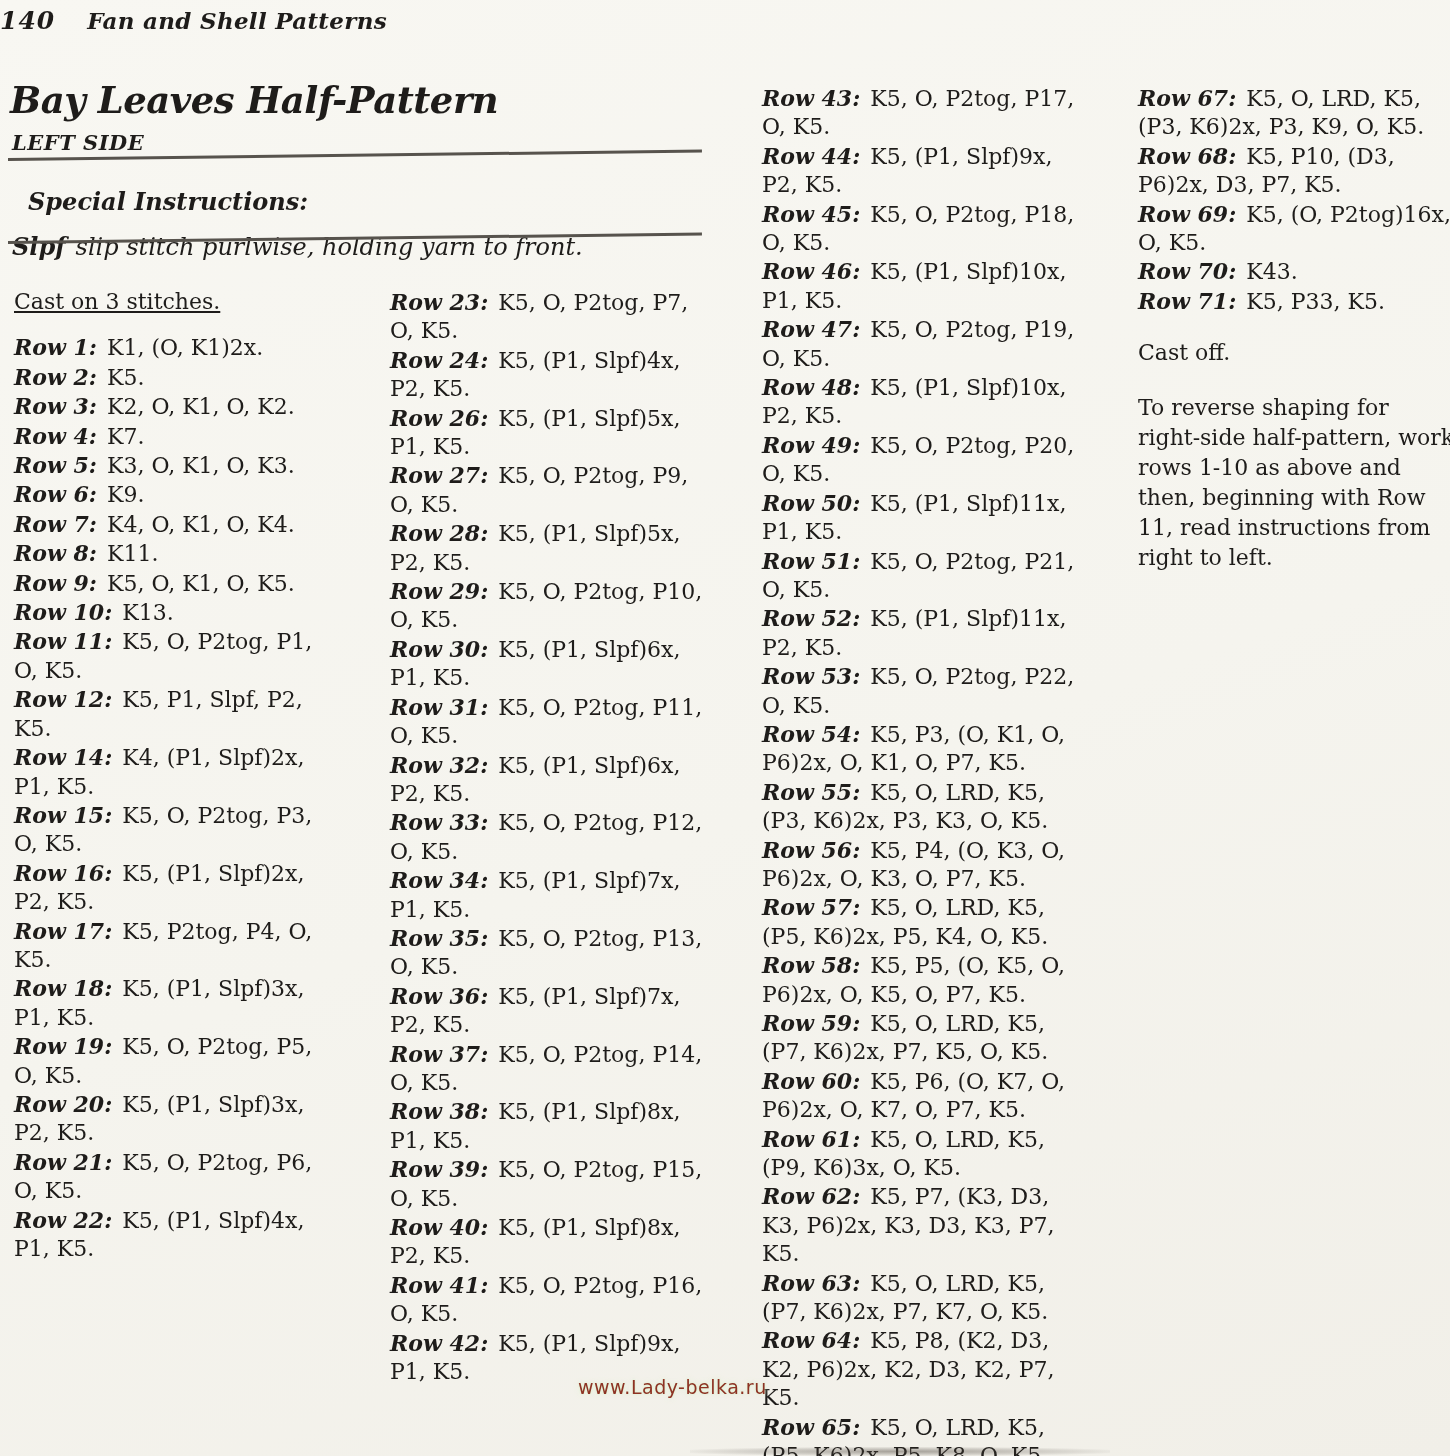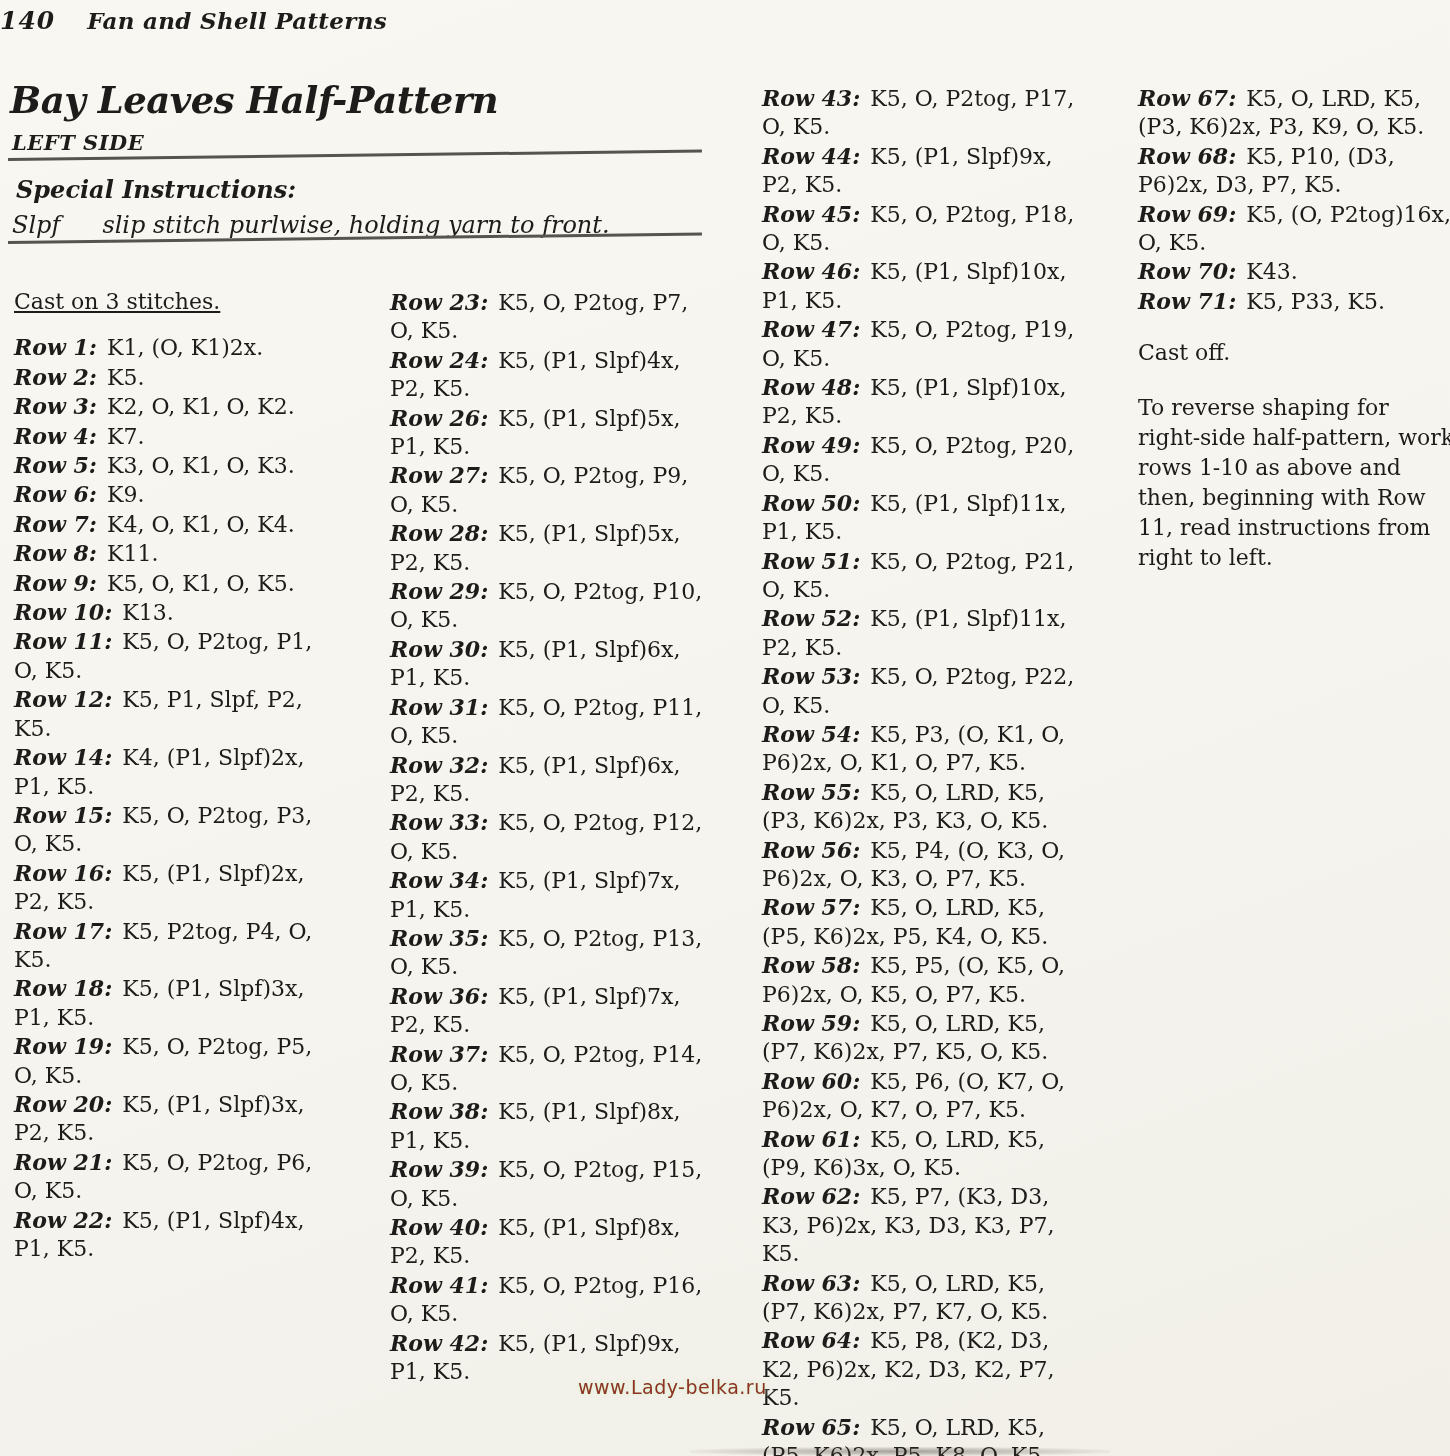--- a/index.html
+++ b/index.html
@@ -20,23 +20,23 @@
   
   .titleblock{position:absolute;left:10px;top:82px;}
   .pattern-title{font-size:37px;font-weight:700;font-style:italic;margin:0;line-height:1;letter-spacing:-0.5px;}
   .pattern-subtitle{font-size:21px;font-weight:700;font-style:italic;margin:11px 0 0 2px;letter-spacing:0.5px;}
   
   .rule{position:absolute;left:8px;width:694px;height:3px;background:#57534d;transform:rotate(-0.7deg);transform-origin:left center;}
   .rule1{top:158px;}
   .rule2{top:241px;}
   
   .special{position:absolute;left:12px;top:172px;}
-  .si-head{font-size:24px;font-style:italic;font-weight:700;margin:4px;line-height:1.2;}
+  .si-head{font-size:24px;font-style:italic;font-weight:700;margin:16px;line-height:1.2;}
   .si-line{font-size:24px;font-style:italic;margin:6px 0 0 0;line-height:1.2;}
-  .si-term{font-weight:400;margin-right:42px;}
+  .si-term{font-weight:700;margin-right:10px;}
   
   .col{position:absolute;font-size:22px;line-height:28.4px;}
   .col1{left:14px;top:288px;width:322px;}
   .col2{left:390px;top:288px;width:322px;}
   .col3{left:762px;top:84px;width:330px;}
   .col4{left:1138px;top:84px;width:318px;}
   .row{margin:0;}
   .rlabel{font-weight:700;font-style:italic;padding-right:3px;}
   .caston{margin:0 0 17px 0;text-decoration:underline;}
   .castoff{margin:23px 0 0 0;}

